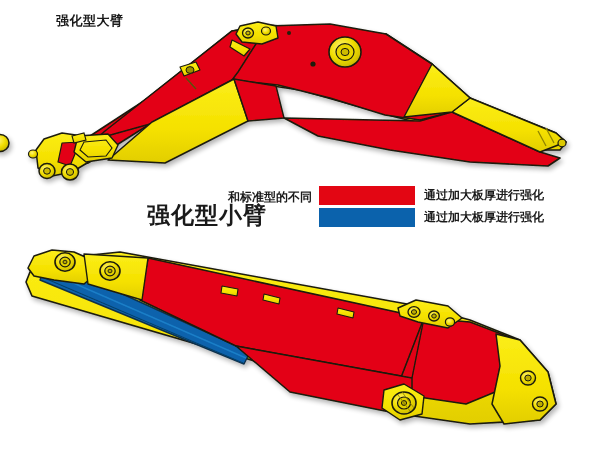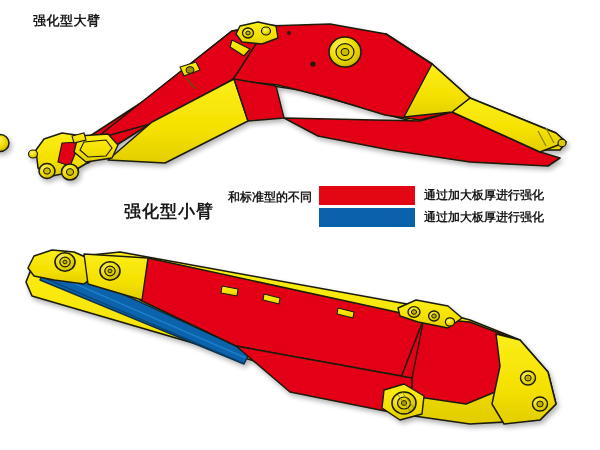--- a/index.html
+++ b/index.html
@@ -25,30 +25,31 @@
     height: 450px;
   }
 
   .label-boom,
   .label-arm {
     position: absolute;
     font-weight: bold;
     color: #1a1a1a;
     white-space: nowrap;
     letter-spacing: 0.5px;
+    margin-left: 23px;
   }
   .label-boom {
     left: 33px;
     top: 12px;
     font-size: 13px;
   }
   .label-arm {
     left: 124px;
     top: 200px;
-    font-size: 17px;
+    font-size: 23px;
     letter-spacing: 1px;
   }
 
   .legend {
     position: absolute;
     left: 228px;
     top: 186px;
     display: flex;
     align-items: flex-start;
   }

